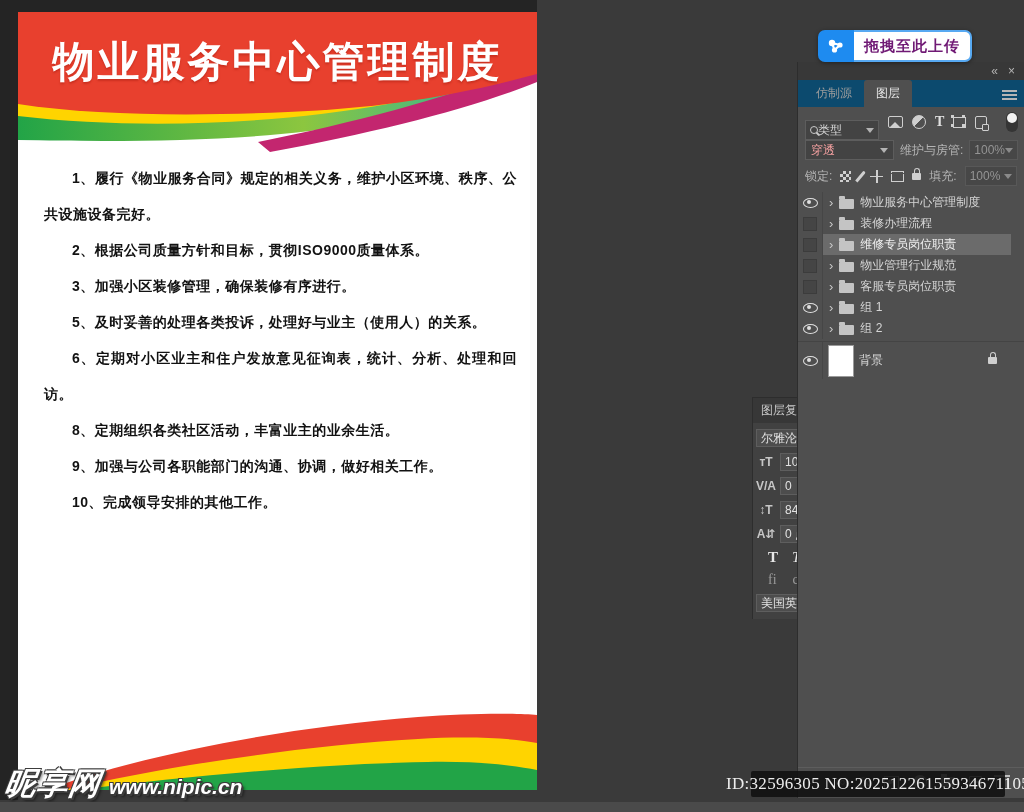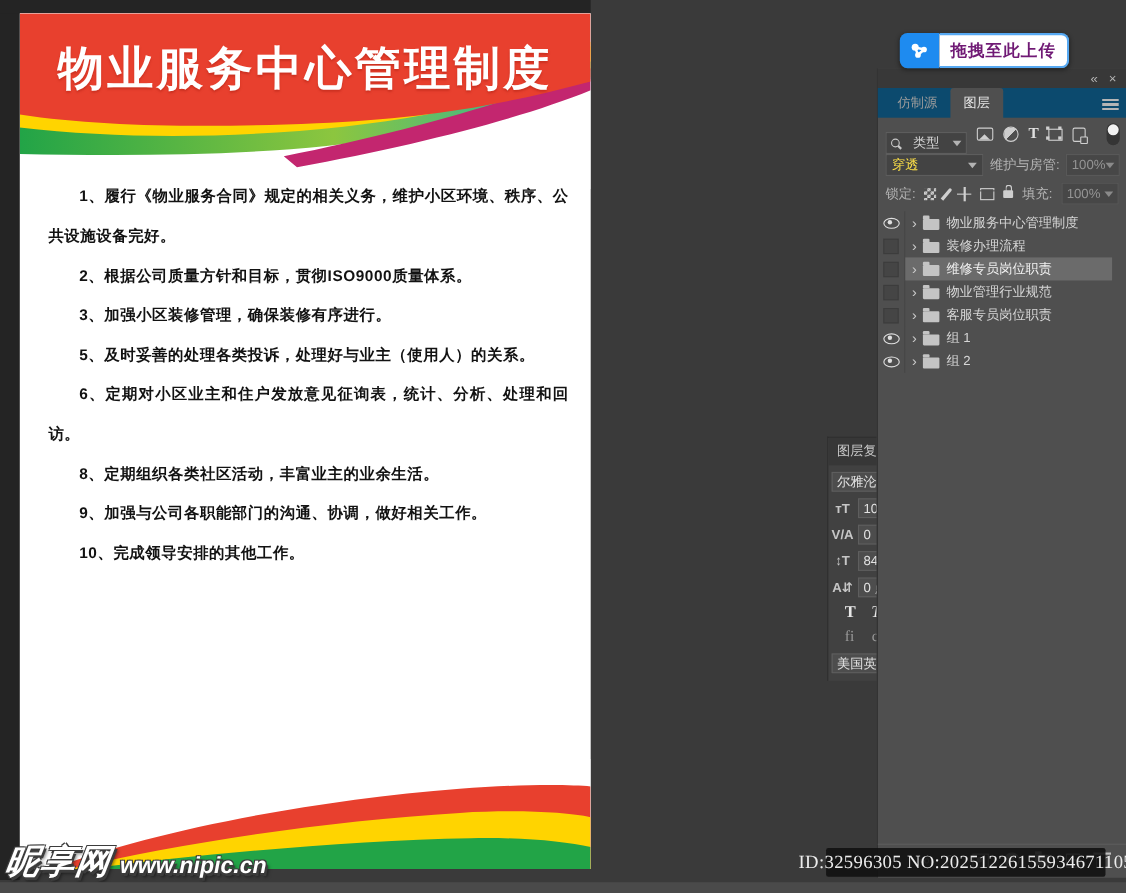--- a/index.html
+++ b/index.html
@@ -52,38 +52,38 @@
   .layers-panel{position:absolute;left:797px;top:62px;width:227px;height:736px;background:#4f4f4f;z-index:10;
     color:#d6d6d6;font-size:12px;border-left:1px solid #2d2d2d;}
   .lp-minibar{height:18px;background:#383838;display:flex;justify-content:flex-end;align-items:center;gap:10px;padding:0 10px;color:#b5b5b5;}
   .lp-minibar .mini{font-size:12px;line-height:18px;cursor:pointer;}
   .lp-tabs{height:27px;background:#0c4a6e;display:flex;align-items:center;padding:0 0 0 6px;position:relative;}
   .tab{padding:5px 12px 6px 12px;color:#9b9b9b;cursor:pointer;}
   .tab.active{background:#4f4f4f;color:#e6e6e6;border-radius:3px 3px 0 0;}
   .hamburger{position:absolute;right:8px;bottom:7px;width:15px;height:10px;cursor:pointer;
     background:repeating-linear-gradient(#b5b5b5 0 2px,transparent 2px 4px);}
   .lp-filter{height:30px;display:flex;align-items:center;padding:0 7px;gap:9px;}
-  .searchbox{display:flex;align-items:center;gap:12px;background:#434343;border:1px solid #5d5d5d;height:18px;padding:0 4px;width:64px;cursor:pointer;margin-top:16px;}
+  .searchbox{display:flex;align-items:center;gap:0;background:#434343;border:1px solid #5d5d5d;height:18px;padding:0 4px;width:64px;cursor:pointer;margin-top:16px;}
   .mag{width:6px;height:6px;border:1.5px solid #c9c9c9;border-radius:50%;position:relative;flex:none;}
   .mag::after{content:'';position:absolute;width:4px;height:1.5px;background:#c9c9c9;left:5px;top:6px;transform:rotate(45deg);}
   .caret{width:0;height:0;border-left:4px solid transparent;border-right:4px solid transparent;border-top:5px solid #b3b3b3;margin-left:auto;}
   .f-ic{flex:none;cursor:pointer;}
   .f-img{width:13px;height:10px;border:1.5px solid #cfcfcf;border-radius:2px;position:relative;overflow:hidden;}
   .f-img::after{content:'';position:absolute;left:0;bottom:-1px;width:0;height:0;border-left:6px solid transparent;border-right:6px solid transparent;border-bottom:6px solid #cfcfcf;}
   .f-adj{width:12px;height:12px;border-radius:50%;border:1px solid #cfcfcf;background:linear-gradient(135deg,#cfcfcf 50%,transparent 50%);}
   .f-t{font-size:14px;font-weight:700;color:#e0e0e0;font-family:"Liberation Serif",serif;line-height:14px;}
   .f-shape{width:11px;height:9px;border:1.5px solid #cfcfcf;position:relative;}
   .f-shape::before{content:'';position:absolute;left:-3px;top:-3px;width:3px;height:3px;background:#cfcfcf;
     box-shadow:11px 0 0 #cfcfcf,0 9px 0 #cfcfcf,11px 9px 0 #cfcfcf;}
   .f-smart{width:10px;height:11px;border:1.5px solid #cfcfcf;border-radius:2px;position:relative;}
   .f-smart::after{content:'';position:absolute;right:-3px;bottom:-3px;width:5px;height:5px;background:#4f4f4f;border:1.5px solid #cfcfcf;border-radius:1px;}
   .toggle{width:12px;height:20px;background:#353535;border-radius:6px;position:relative;margin-left:auto;cursor:pointer;}
   .toggle::after{content:'';position:absolute;top:1px;left:1px;width:10px;height:10px;border-radius:50%;background:#f2f2f2;}
   .lp-blend{height:26px;display:flex;align-items:center;padding:0 7px;gap:6px;}
-  .dropdown{display:flex;align-items:center;background:#434343;border:1px solid #5d5d5d;height:18px;padding:0 5px;width:92px;cursor:pointer;color:#fde047;}
+  .dropdown{display:flex;align-items:center;background:#434343;border:1px solid #5d5d5d;height:18px;padding:0 5px;width:92px;cursor:pointer;color:#fca5a5;}
   .lbl{color:#b5b5b5;white-space:nowrap;}
   .valbox{display:flex;align-items:center;background:#474747;border:1px solid #585858;height:18px;padding:0 4px;width:42px;color:#949494;cursor:pointer;}
   .valbox .caret{border-top-color:#8a8a8a;}
   .lp-lock{height:26px;display:flex;align-items:center;padding:0 7px;gap:8px;}
   .ic-checker{width:11px;height:11px;background-image:linear-gradient(45deg,#cfcfcf 25%,transparent 25%,transparent 75%,#cfcfcf 75%),linear-gradient(45deg,#cfcfcf 25%,transparent 25%,transparent 75%,#cfcfcf 75%);background-size:6px 6px;background-position:0 0,3px 3px;cursor:pointer;}
   .ic-brush{width:3px;height:13px;background:#cfcfcf;border-radius:2px 2px 0 0;transform:rotate(40deg);cursor:pointer;}
   .ic-move{width:13px;height:13px;position:relative;cursor:pointer;}
   .ic-move::before{content:'';position:absolute;left:6px;top:0;width:1.8px;height:13px;background:#cfcfcf;}
   .ic-move::after{content:'';position:absolute;top:6px;left:0;height:1.8px;width:13px;background:#cfcfcf;}
   .ic-crop{width:11px;height:9px;border:1.5px solid #cfcfcf;position:relative;cursor:pointer;}
@@ -339,20 +339,30 @@
         <div class="layer-row">
           <span class="eye-cell">
             <span class="eye"></span>
           </span>
           <div class="layer-content">
             <span class="caret-ind">›</span>
             <span class="folder"></span>
             <span class="layer-name">组 2</span>
           </div>
         </div>
+        <div class="layer-row bg-row">
+          <span class="eye-cell">
+            <span class="eye"></span>
+          </span>
+          <div class="layer-content">
+            <span class="thumb"></span>
+            <span class="layer-name">背景</span>
+            <span class="lock-glyph row-lock"></span>
+          </div>
+        </div>
       </div>
     <div class="lp-bottombar">
       <span class="ic-link">∞</span>
       <span class="ic-fx">fx</span>
       <span class="ic-mask"></span>
       <span class="ic-adjc"></span>
       <span class="ic-newfolder"></span>
       <span class="ic-newlayer"></span>
       <span class="ic-trash"></span>
     </div>

